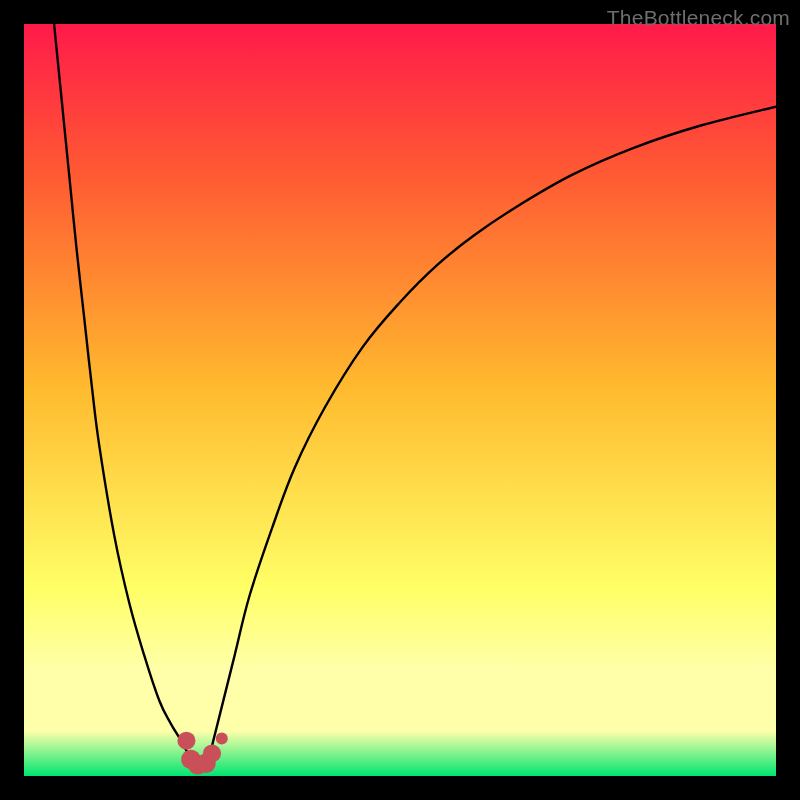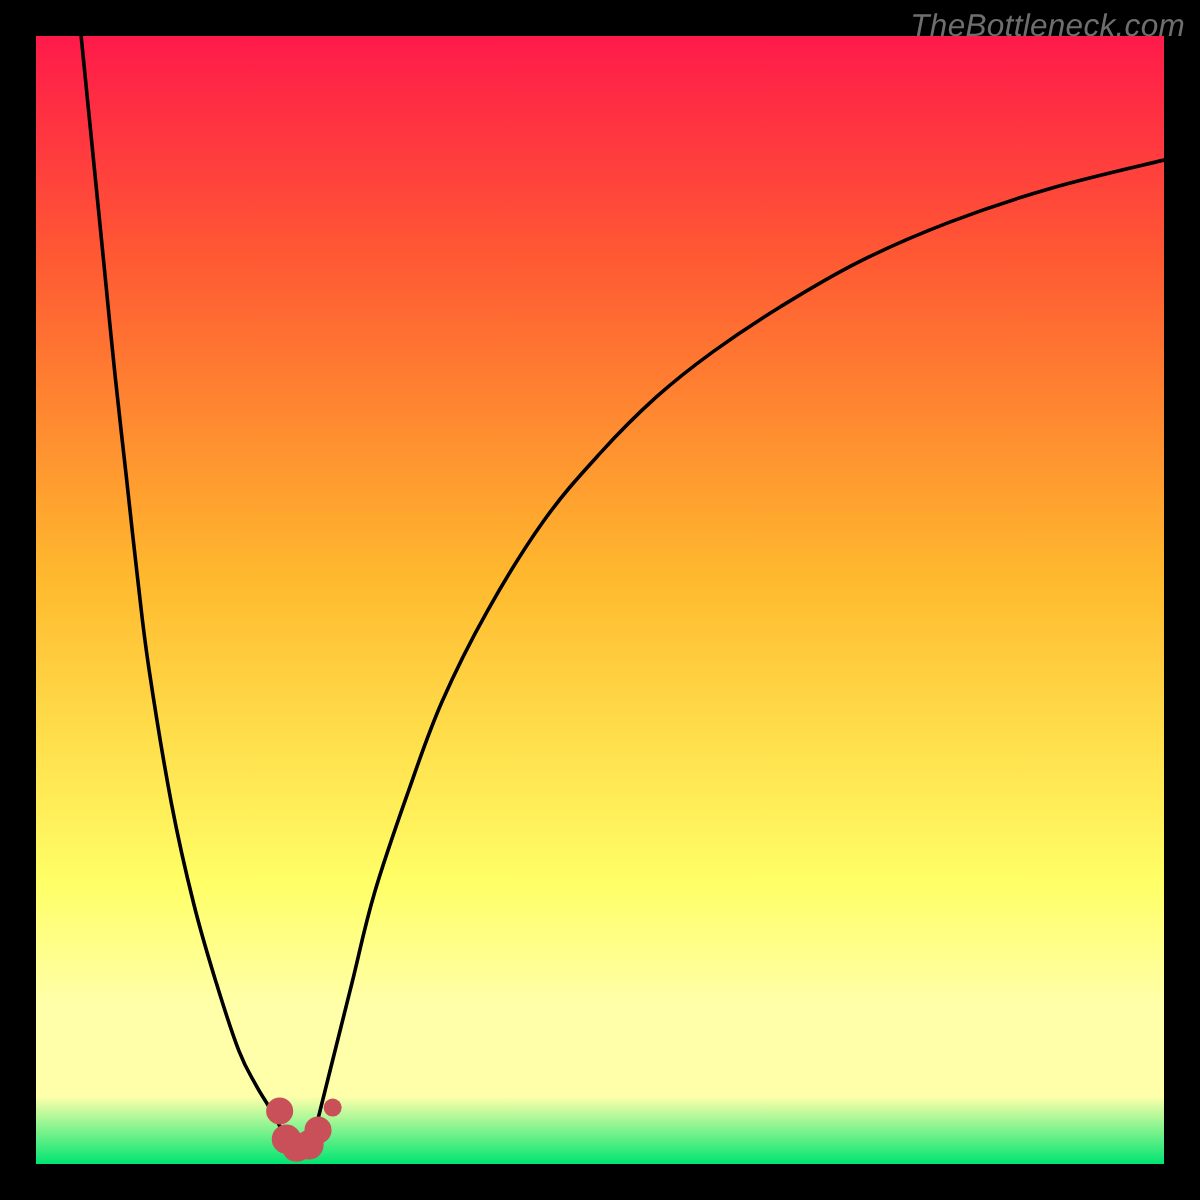--- a/index.html
+++ b/index.html
@@ -26,21 +26,20 @@
     overflow: hidden;
   }
   .attribution {
     position: absolute;
     top: 6px;
     right: 10px;
     color: #6e6e6e;
     font-size: 21px;
     font-weight: 500;
     letter-spacing: 0.2px;
-    font-style: italic;
   }
   svg { display: block; }
   .curve {
     fill: none;
     stroke: #000;
     stroke-width: 2.4;
     stroke-linecap: round;
     stroke-linejoin: round;
   }
   .marker-lg, .marker-sm {

